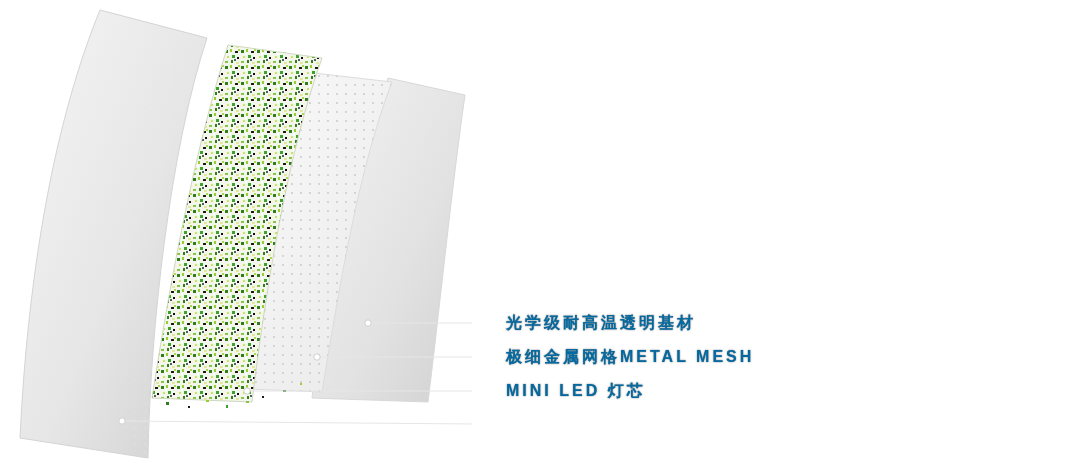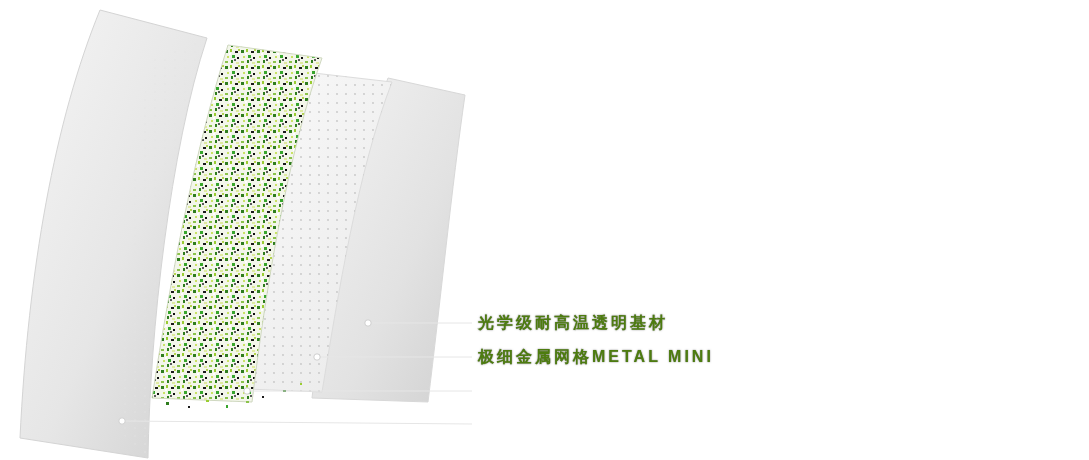--- a/index.html
+++ b/index.html
@@ -17,25 +17,26 @@
     top:306px;
     display:flex;
     flex-direction:column;
   }
   .label-row{
     height:34px;
     line-height:34px;
     white-space:nowrap;
   }
   .label-text{
-    color:#4d7c0f;
+    color:#0369a1;
     font-size:16px;
     font-weight:700;
     letter-spacing:3px;
     text-shadow:0 0 2px rgba(90,90,90,0.55), 0 0 1px rgba(90,90,90,0.55);
+    margin-left:28px;
   }
 </style>
 </head>
 <body>
 
 <div id="canvas">
 
   <svg id="layer-svg" width="1089" height="460" viewBox="0 0 1089 460">
     <defs>
       <linearGradient id="gSheetL" x1="0" y1="0" x2="1" y2="1">
@@ -116,17 +117,20 @@
       <circle cx="247" cy="391" r="3.2" fill="#ffffff" stroke="#cfcfcf" stroke-width="1"></circle>
       <circle cx="122" cy="421" r="3.2" fill="#ffffff" stroke="#cfcfcf" stroke-width="1"></circle>
     </g>
   </svg>
 
   <div class="labels">
     <div class="label-row">
       <span class="label-text">光学级耐高温透明基材</span>
     </div>
     <div class="label-row">
-      <span class="label-text">极细金属网格METAL MINI</span>
+      <span class="label-text">极细金属网格METAL MESH</span>
+    </div>
+    <div class="label-row">
+      <span class="label-text">MINI LED 灯芯</span>
     </div>
   </div>
 
 </div>
 
 </body></html>

